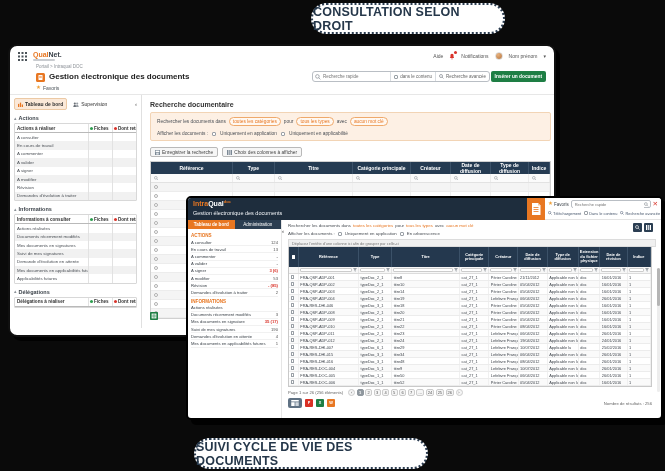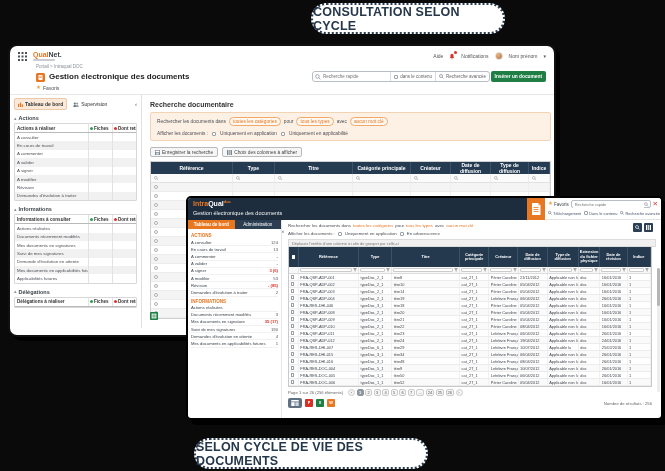--- a/index.html
+++ b/index.html
@@ -130,21 +130,21 @@
   .bell-badge .bdg{position:absolute;top:-2px;right:-2px;width:3px;height:3px;background:#d9342b;border-radius:50%;}
   .avatar{width:8px;height:8px;border-radius:50%;background:radial-gradient(circle at 35% 30%,#e8b27d,#b5713a);border:1px solid #ddd;}
   .star{color:#f0a23c;font-size:5.5px;line-height:1;}
 </style>
 </head>
 <body>
 
 <div class="stage">
 
   <div class="banner top">
-    <span>CONSULTATION SELON CYCLE</span>
+    <span>CONSULTATION SELON DROIT</span>
   </div>
 
   <div class="w1">
     <div class="w1-top">
       <span>
         <svg width="9" height="9" viewBox="0 0 9 9">
             <g fill="#4a5258">
               <rect x="0" y="0" width="2" height="2"></rect>
               <rect x="3.5" y="0" width="2" height="2"></rect>
               <rect x="7" y="0" width="2" height="2"></rect>
@@ -1147,15 +1147,15 @@
           <span class="w2-res">Nombre de résultats : 256</span>
         </div>
         <div class="w2-scroll">
             <span class="thumb"></span>
           </div>
       </div>
     </div>
   </div>
 
   <div class="banner bottom">
-    <span>SELON CYCLE DE VIE DES DOCUMENTS</span>
+    <span>SUIVI CYCLE DE VIE DES DOCUMENTS</span>
   </div>
 </div>
 
 </body></html>

